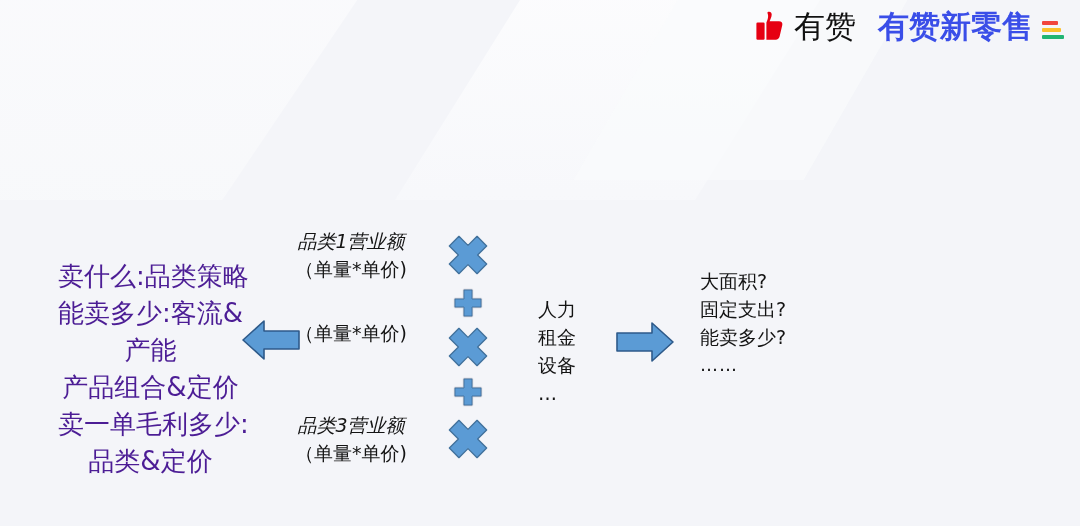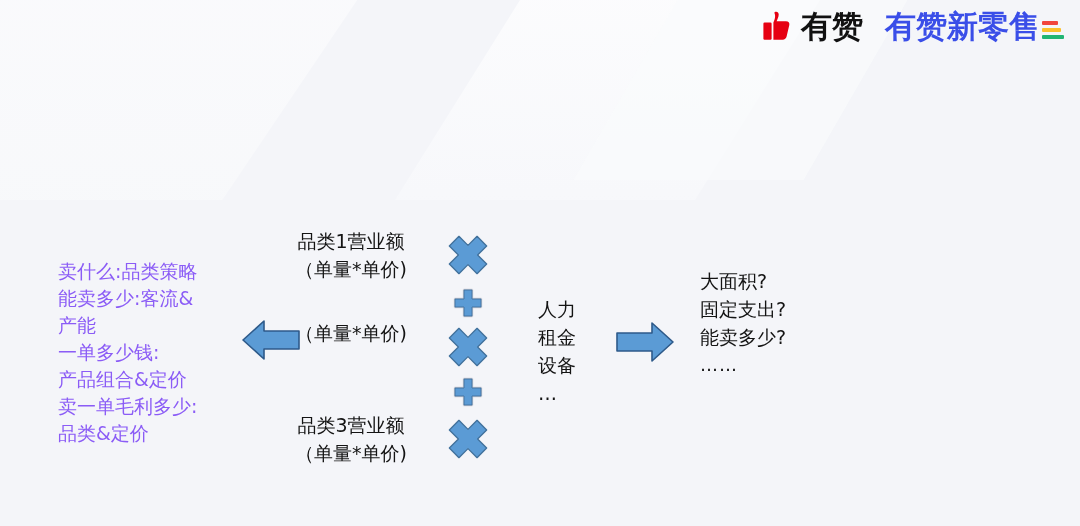--- a/index.html
+++ b/index.html
@@ -69,29 +69,29 @@
   .logo-youzan {
     display: flex;
     align-items: center;
     gap: 6px;
   }
   .thumb-icon {
     display: block;
   }
   .logo-youzan-text {
     font-size: 31px;
-    font-weight: 700;
+    font-weight: 400;
     color: #111111;
     letter-spacing: 0px;
     line-height: 1;
   }
   .logo-retail {
     display: flex;
     align-items: flex-end;
-    gap: 1px;
+    gap: 8px;
   }
   .logo-retail-text {
     font-size: 31px;
     font-weight: 700;
     color: #3a4ee8;
     letter-spacing: 0px;
     line-height: 1;
   }
   .logo-bars {
     display: flex;
@@ -124,23 +124,24 @@
   .formula .sp-sm { display: inline-block; width: 10px; }
   .formula .sp-md { display: inline-block; width: 20px; }
   .formula .sp-lg { display: inline-block; width: 34px; }
 
   
   .col-left {
     position: absolute;
     left: 58px;
     top: 258px;
     width: 185px;
-    font-size: 19px;
+    font-size: 26px;
     line-height: 1.42;
-    color: #8b5cf6;
+    color: #4c1d95;
+    text-align: center;
   }
   .col-left div { white-space: nowrap; }
 
   .arrow-left-wrap {
     position: absolute;
     left: 240px;
     top: 316px;
   }
 
   .col-cats {
@@ -149,21 +150,21 @@
     top: 228px;
     width: 150px;
   }
   .cat-row {
     height: 92px;
     text-align: center;
     font-size: 19px;
     line-height: 1.45;
     color: #141414;
   }
-  .cat-row .l1 { white-space: nowrap; }
+  .cat-row .l1 { white-space: nowrap; font-style: italic; }
   .cat-row .l2 { white-space: nowrap; }
 
   .ops {
     position: absolute;
     left: 438px;
     top: 232px;
     width: 60px;
   }
   .op-slot {
     height: 92px;
@@ -237,21 +238,20 @@
         <span class="bar-green"></span>
       </span>
     </div>
   </div>
 
 
   <div class="col-left">
     <div>卖什么:品类策略</div>
     <div>能卖多少:客流&amp;</div>
     <div>产能</div>
-    <div>一单多少钱:</div>
     <div>产品组合&amp;定价</div>
     <div>卖一单毛利多少:</div>
     <div>品类&amp;定价</div>
   </div>
 
   <div class="arrow-left-wrap">
     <svg width="62" height="48" viewBox="0 0 62 48">
       <path d="M3 24 L24 5 L24 15 L59 15 L59 33 L24 33 L24 43 Z" fill="#5b9bd5" stroke="#2e5a8a" stroke-width="1.6" stroke-linejoin="round"></path>
     </svg>
   </div>

